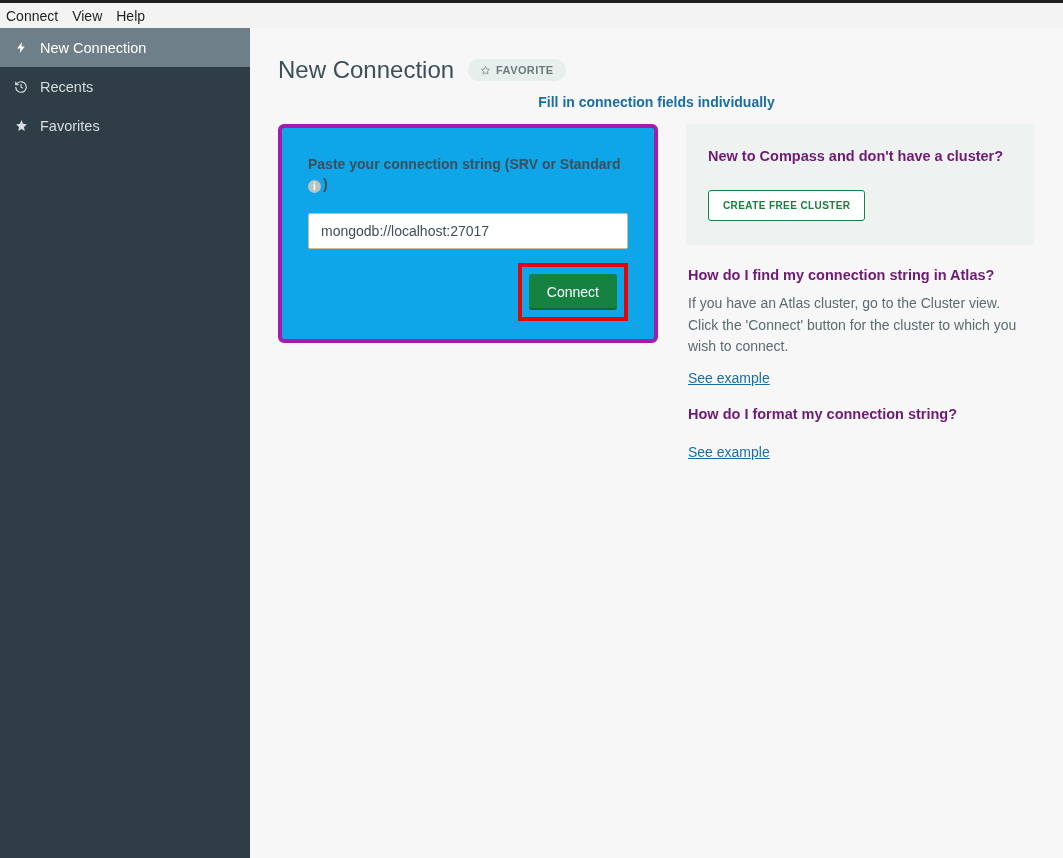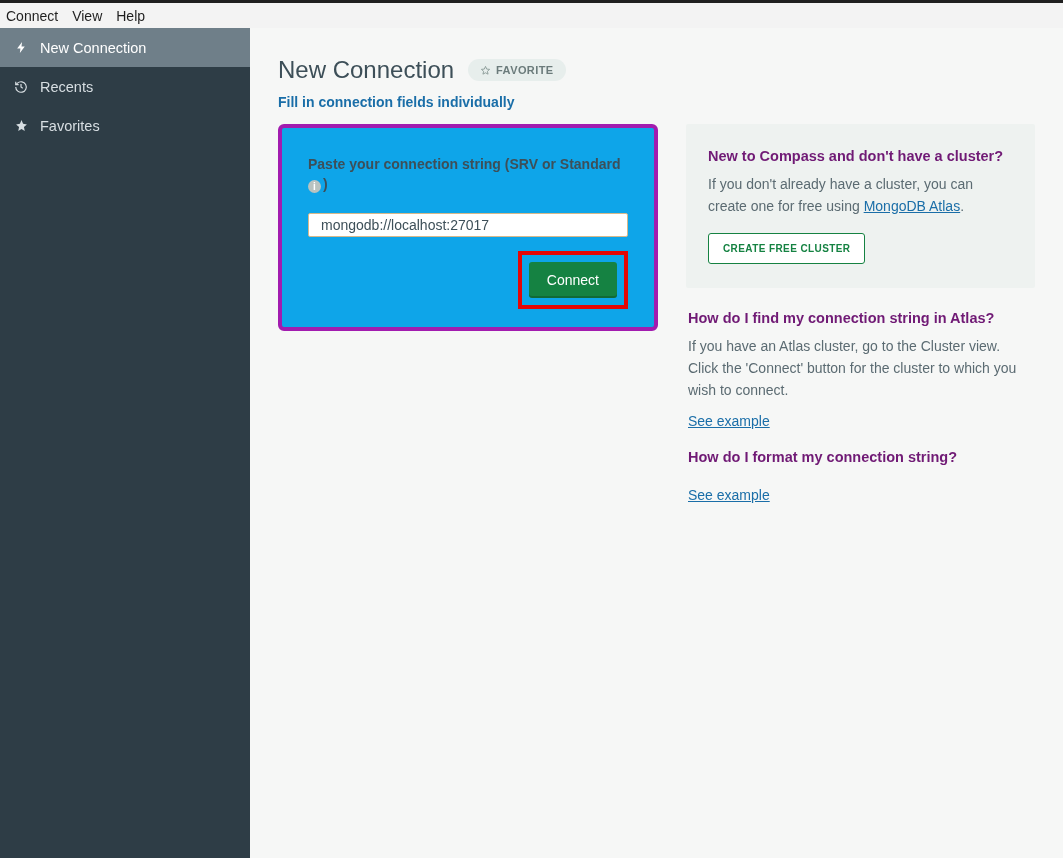--- a/index.html
+++ b/index.html
@@ -11,26 +11,26 @@
   .body { flex: 1; display: flex; min-height: 0; }
   .sidebar { width: 250px; background: #2e3d46; color: #d7dee2; display: flex; flex-direction: column; }
   .side-item { display: flex; align-items: center; gap: 12px; padding: 0 14px; height: 39px; font-size: 14.5px; }
   .side-item.active { background: #6f7f89; color: #ffffff; }
   .side-item .icon { width: 14px; display: inline-flex; justify-content: center; }
   .main { flex: 1; background: #f6f7f6; padding: 28px 28px 0 28px; overflow: auto; }
   .header-row { display: flex; align-items: center; gap: 14px; }
   h1 { font-size: 24px; font-weight: 400; color: #3d4f58; }
   .fav-pill { background: #e7eeec; color: #6b7b7b; font-size: 11px; font-weight: 700; letter-spacing: .4px; padding: 5px 12px; border-radius: 14px; display: inline-flex; align-items: center; gap: 5px; }
   .fav-pill svg { width: 11px; height: 11px; }
-  .fill-link { text-align: left; color: #1a6ea8; font-weight: 600; font-size: 14px; margin: 10px 0 14px; cursor: pointer; }
+  .fill-link { text-align: center; color: #1a6ea8; font-weight: 600; font-size: 14px; margin: 10px 0 14px; cursor: pointer; }
   .cols { display: flex; gap: 28px; align-items: flex-start; }
   .card { background: #0ea5e9; width: 380px; padding: 26px 26px 18px; border: 4px solid #a21caf; border-radius: 6px; }
   .card-label { font-weight: 700; font-size: 14px; color: #3d4f58; margin-bottom: 4px; line-height: 1.45; }
   .card-label .info { display: inline-block; width: 13px; height: 13px; border-radius: 50%; background: #b9c3c0; color: #fff; font-size: 10px; line-height: 13px; text-align: center; vertical-align: -1px; margin-right: 2px; }
-  .conn-input { width: 100%; margin-top: 14px; height: 24px; padding: 0 12px; font-size: 14px; color: #3d4f58; background: #fff; border: 1px solid #d6b88a; border-radius: 2px; outline: none; }
+  .conn-input { width: 100%; margin-top: 14px; height: 36px; padding: 0 12px; font-size: 14px; color: #3d4f58; background: #fff; border: 1px solid #d6b88a; border-radius: 2px; outline: none; }
   .btn-wrap { display: flex; justify-content: flex-end; margin-top: 14px; }
   .highlight-box { border: 4px solid #e40606; padding: 7px; display: inline-block; }
   .connect-btn { background: #158242; color: #fff; border: none; border-radius: 3px; padding: 0 18px; height: 36px; font-size: 14px; box-shadow: inset 0 -2px 0 rgba(0,0,0,.18); cursor: pointer; }
   .rightcol { flex: 1; display: flex; flex-direction: column; gap: 22px; max-width: 350px; }
   .promo { background: #eef2f0; padding: 24px 22px; border-radius: 2px; }
   .rh { font-weight: 700; font-size: 14.5px; color: #701a75; margin-bottom: 10px; }
   .rtxt { font-size: 14px; color: #5b6b72; line-height: 1.55; }
   .rtxt a, .see-link { color: #1a6ea8; text-decoration: underline; cursor: pointer; }
   .outline-btn { margin-top: 16px; display: inline-block; border: 1px solid #158242; color: #158242; background: #fff; font-weight: 700; font-size: 10px; letter-spacing: .4px; padding: 9px 14px; border-radius: 3px; cursor: pointer; }
   .faq { padding: 0 2px; }
@@ -104,23 +104,20 @@
           <div class="btn-wrap">
             <span class="highlight-box">
               <button class="connect-btn">Connect</button>
             </span>
           </div>
         </div>
 
         <div class="rightcol">
           <div class="promo">
             <div class="rh">New to Compass and don't have a cluster?</div>
-            <div class="rtxt">
-              <span>If you don't already have a cluster, you can create one for free using </span><a>MongoDB Atlas</a><span>.</span>
-            </div>
             <button class="outline-btn">CREATE FREE CLUSTER</button>
           </div>
 
           <div class="faq">
             <div class="faq-block">
               <div class="rh">How do I find my connection string in Atlas?</div>
               <div class="rtxt">If you have an Atlas cluster, go to the Cluster view. Click the 'Connect' button for the cluster to which you wish to connect.</div>
               <a class="see-link">See example</a>
             </div>
             <div class="faq-block">

